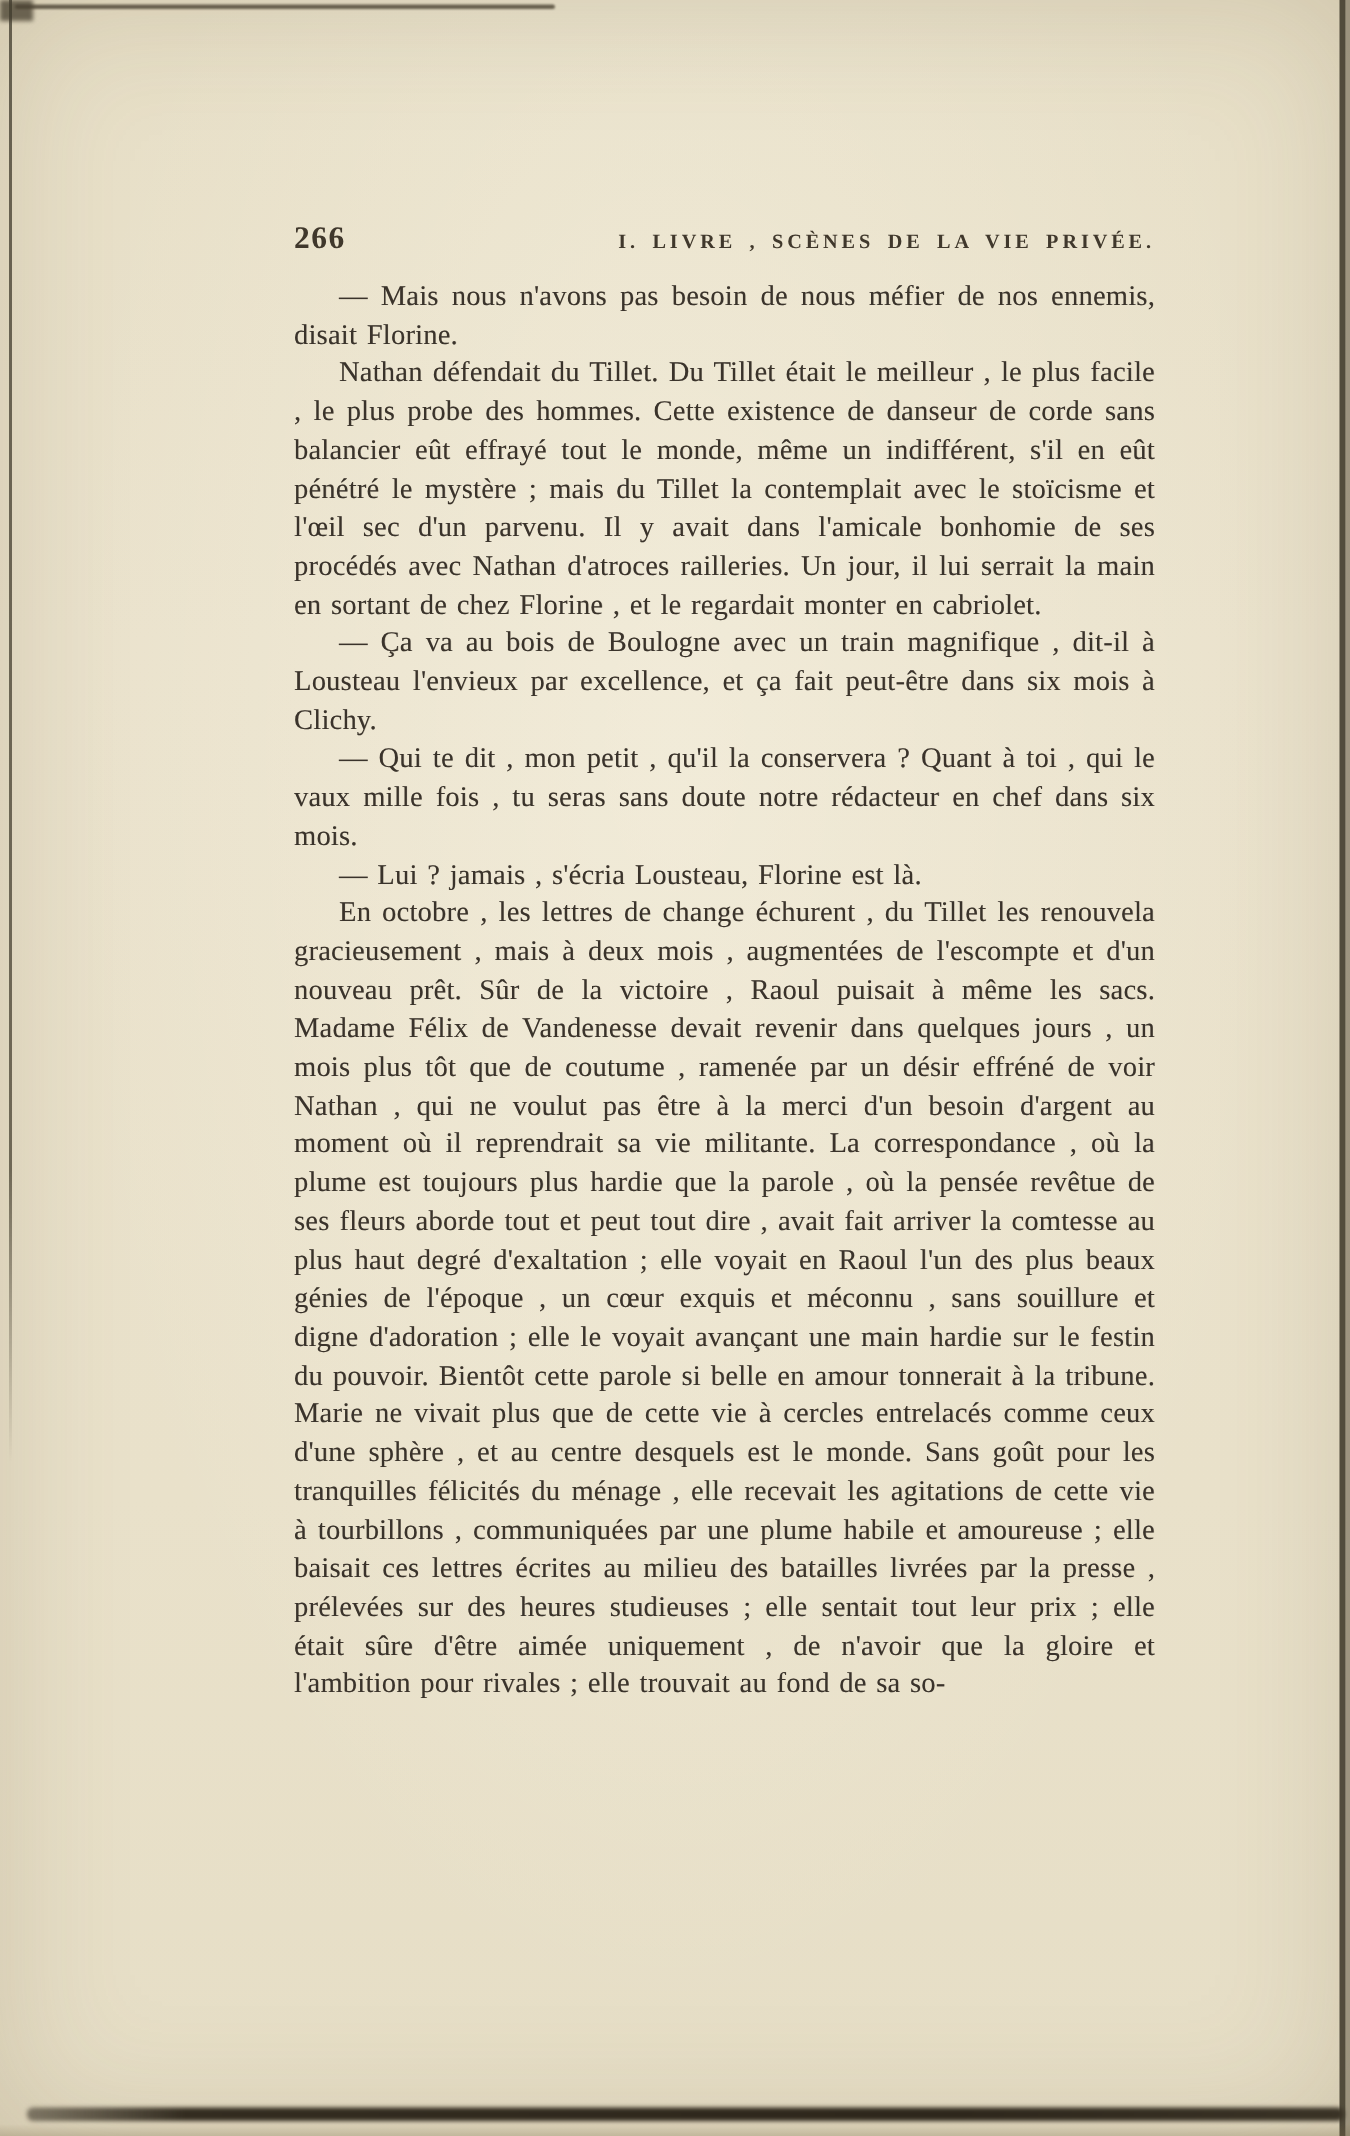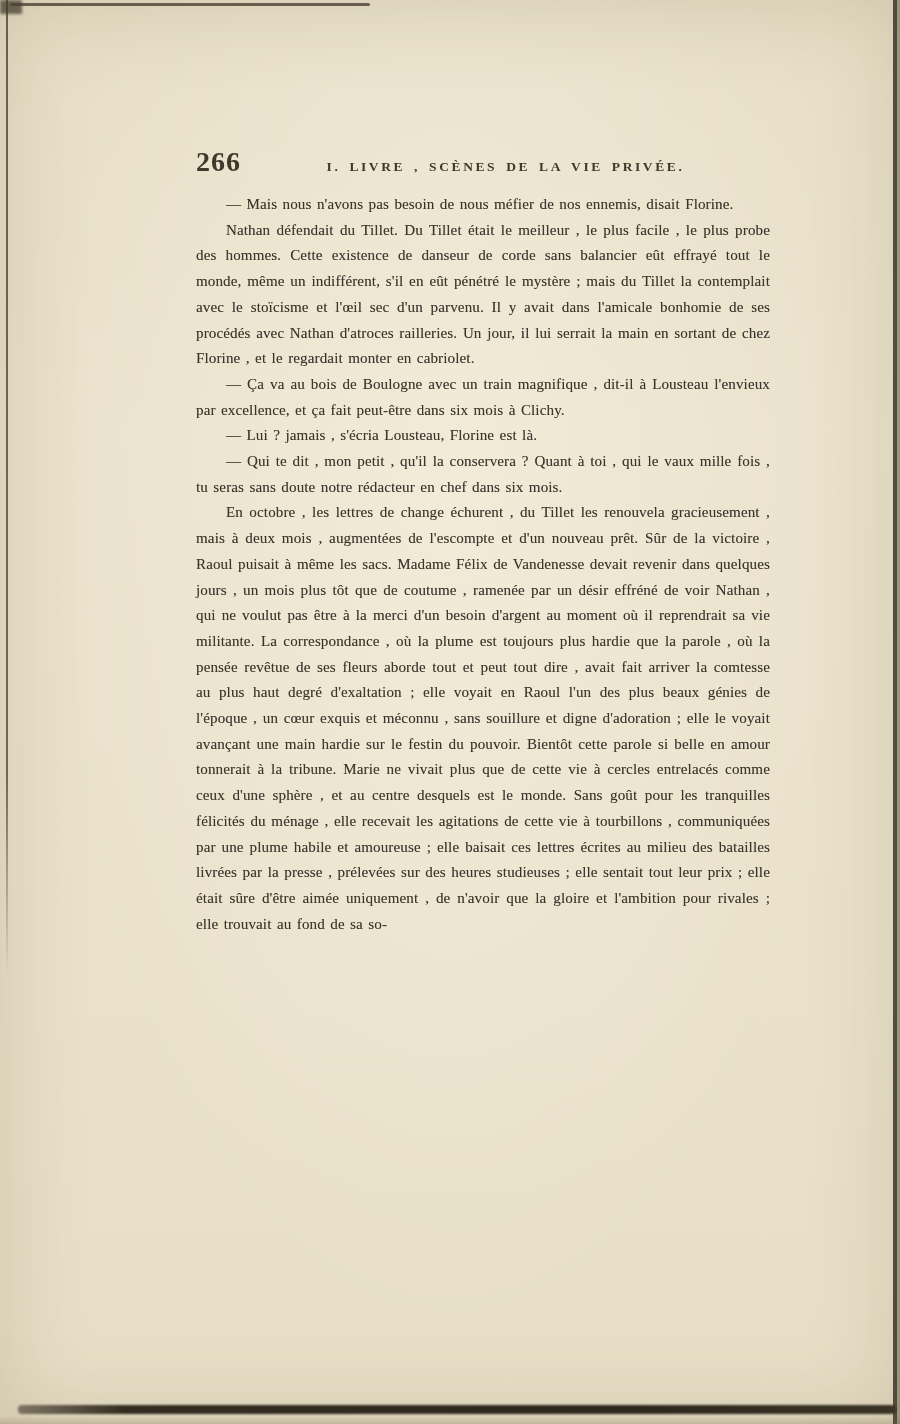--- a/index.html
+++ b/index.html
@@ -61,37 +61,37 @@
     width: 574px;
     color: #3a332b;
   }
   .header-row {
     margin-top: 146px;
     display: flex;
     align-items: baseline;
     color: #40382c;
   }
   .page-number {
-    font-size: 28px;
+    font-size: 21px;
     font-weight: bold;
     letter-spacing: 1px;
     flex: 0 0 auto;
   }
   .running-title {
     flex: 1 1 auto;
-    text-align: center;
+    text-align: right;
     font-size: 13.5px;
     font-weight: bold;
     letter-spacing: 2.6px;
     word-spacing: 3px;
     white-space: nowrap;
   }
   .body-text {
     margin-top: 14px;
-    font-size: 15px;
+    font-size: 19px;
     line-height: 25.7px;
     text-align: justify;
     word-spacing: 1.5px;
     letter-spacing: 0.15px;
     text-shadow: 0.2px 0.2px 0 rgba(58, 48, 40, 0.35);
   }
   .body-text p {
     margin: 0;
     text-indent: 30px;
   }
@@ -111,17 +111,17 @@
 
 <div class="page-content">
   <div class="header-row">
     <span class="page-number">266</span>
     <span class="running-title">I. LIVRE , SCÈNES DE LA VIE PRIVÉE.</span>
   </div>
   <div class="body-text">
     <p>— Mais nous n'avons pas besoin de nous méfier de nos ennemis, disait Florine.</p>
     <p>Nathan défendait du Tillet. Du Tillet était le meilleur , le plus facile , le plus probe des hommes. Cette existence de danseur de corde sans balancier eût effrayé tout le monde, même un indifférent, s'il en eût pénétré le mystère ; mais du Tillet la contemplait avec le stoïcisme et l'œil sec d'un parvenu. Il y avait dans l'amicale bonhomie de ses procédés avec Nathan d'atroces railleries. Un jour, il lui serrait la main en sortant de chez Florine , et le regardait monter en cabriolet.</p>
     <p>— Ça va au bois de Boulogne avec un train magnifique , dit-il à Lousteau l'envieux par excellence, et ça fait peut-être dans six mois à Clichy.</p>
+    <p>— Qui te dit , mon petit , qu'il la conservera ? Quant à toi , qui le vaux mille fois , tu seras sans doute notre rédacteur en chef dans six mois.</p>
     <p>— Lui ? jamais , s'écria Lousteau, Florine est là.</p>
-    <p>— Qui te dit , mon petit , qu'il la conservera ? Quant à toi , qui le vaux mille fois , tu seras sans doute notre rédacteur en chef dans six mois.</p>
     <p>En octobre , les lettres de change échurent , du Tillet les renouvela gracieusement , mais à deux mois , augmentées de l'escompte et d'un nouveau prêt. Sûr de la victoire , Raoul puisait à même les sacs. Madame Félix de Vandenesse devait revenir dans quelques jours , un mois plus tôt que de coutume , ramenée par un désir effréné de voir Nathan , qui ne voulut pas être à la merci d'un besoin d'argent au moment où il reprendrait sa vie militante. La correspondance , où la plume est toujours plus hardie que la parole , où la pensée revêtue de ses fleurs aborde tout et peut tout dire , avait fait arriver la comtesse au plus haut degré d'exaltation ; elle voyait en Raoul l'un des plus beaux génies de l'époque , un cœur exquis et méconnu , sans souillure et digne d'adoration ; elle le voyait avançant une main hardie sur le festin du pouvoir. Bientôt cette parole si belle en amour tonnerait à la tribune. Marie ne vivait plus que de cette vie à cercles entrelacés comme ceux d'une sphère , et au centre desquels est le monde. Sans goût pour les tranquilles félicités du ménage , elle recevait les agitations de cette vie à tourbillons , communiquées par une plume habile et amoureuse ; elle baisait ces lettres écrites au milieu des batailles livrées par la presse , prélevées sur des heures studieuses ; elle sentait tout leur prix ; elle était sûre d'être aimée uniquement , de n'avoir que la gloire et l'ambition pour rivales ; elle trouvait au fond de sa so-</p>
   </div>
 </div>
 
 </body></html>

